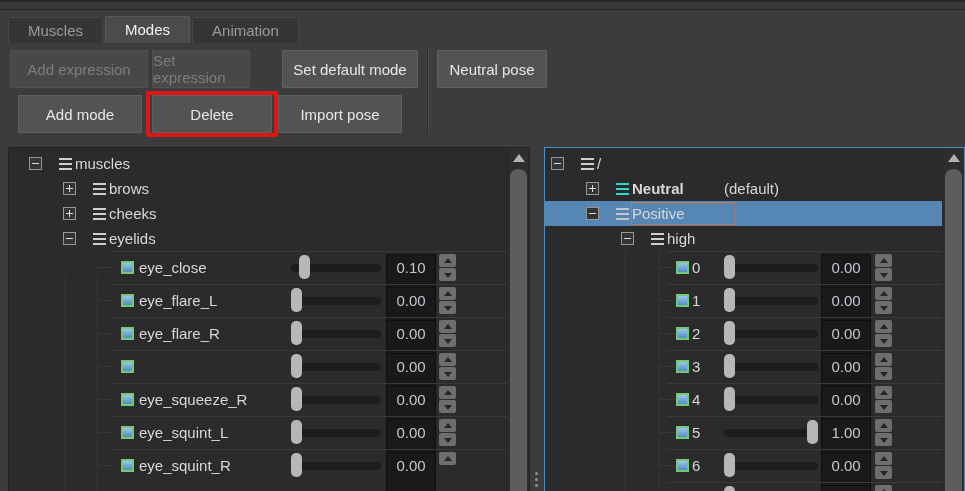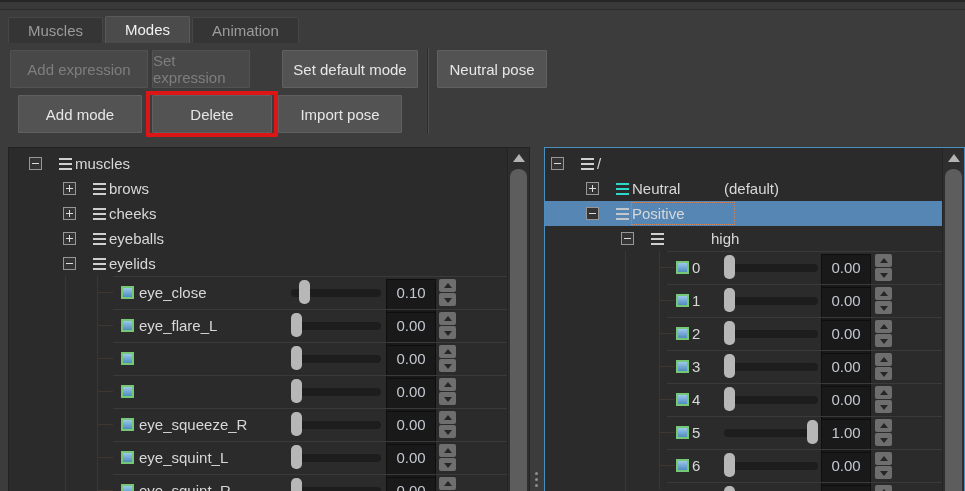--- a/index.html
+++ b/index.html
@@ -126,29 +126,20 @@
         <div class="trow nrow">
           <span class="expander plus" style="left: 54px;"></span>
           <span class="ham" style="left: 84px;">
             <i></i>
             <i></i>
             <i></i>
           </span>
           <span class="nlabel" style="left: 100px;">cheeks</span>
         </div>
         <div class="trow nrow">
-          <span class="expander plus" style="left: 54px;"></span>
-          <span class="ham" style="left: 84px;">
-            <i></i>
-            <i></i>
-            <i></i>
-          </span>
-          <span class="nlabel" style="left: 100px;">eyeballs</span>
-        </div>
-        <div class="trow nrow">
           <span class="expander minus" style="left: 54px;"></span>
           <span class="ham" style="left: 84px;">
             <i></i>
             <i></i>
             <i></i>
           </span>
           <span class="nlabel" style="left: 100px;">eyelids</span>
         </div>
         <div class="trow srow">
           <span class="sep" style="left: 104px;"></span>
@@ -170,20 +161,21 @@
           <span class="handle" style="left: 282px;"></span>
           <span class="spin" style="left: 377px;">0.00</span>
           <span class="sbtns" style="left: 430px;">
             <span class="sbtn up"></span>
             <span class="sbtn down"></span>
           </span>
         </div>
         <div class="trow srow">
           <span class="sep" style="left: 104px;"></span>
           <span class="cb" style="left: 112px;"></span>
+          <span class="slabel" style="left: 130px;">eye_flare_R</span>
           <span class="track" style="left: 282px; width: 90px;"></span>
           <span class="handle" style="left: 282px;"></span>
           <span class="spin" style="left: 377px;">0.00</span>
           <span class="sbtns" style="left: 430px;">
             <span class="sbtn up"></span>
             <span class="sbtn down"></span>
           </span>
         </div>
         <div class="trow srow">
           <span class="sep" style="left: 104px;"></span>
@@ -255,40 +247,40 @@
           </span>
           <span class="nlabel" style="left: 52px;">/</span>
         </div>
         <div class="trow nrow">
           <span class="expander plus" style="left: 41px;"></span>
           <span class="ham" style="left: 71px; --hc: #2fd7ca;">
             <i></i>
             <i></i>
             <i></i>
           </span>
-          <span class="nlabel" style="left: 87px;">Neutral</span>
+          <span class="nlabel" style="left: 87px; font-weight: bold;">Neutral</span>
           <span class="nlabel" style="left: 179px;">(default)</span>
         </div>
         <div class="trow nrow selected">
           <span class="expander minus" style="left: 41px;"></span>
           <span class="ham" style="left: 71px; --hc: #c2c7cc;">
             <i></i>
             <i></i>
             <i></i>
           </span>
           <span class="nlabel focusrect" style="left: 87px;">Positive</span>
         </div>
         <div class="trow nrow">
           <span class="expander minus" style="left: 76px;"></span>
           <span class="ham" style="left: 106px;">
             <i></i>
             <i></i>
             <i></i>
           </span>
-          <span class="nlabel" style="left: 122px; margin-left: 44px;">high</span>
+          <span class="nlabel" style="left: 122px;">high</span>
         </div>
         <div class="trow srow">
           <span class="sep" style="left: 122px;"></span>
           <span class="cb" style="left: 131px;"></span>
           <span class="slabel" style="left: 147px;">0</span>
           <span class="track" style="left: 179px; width: 94px;"></span>
           <span class="handle" style="left: 179px;"></span>
           <span class="spin" style="left: 276px;">0.00</span>
           <span class="sbtns" style="left: 330px;">
             <span class="sbtn up"></span>

